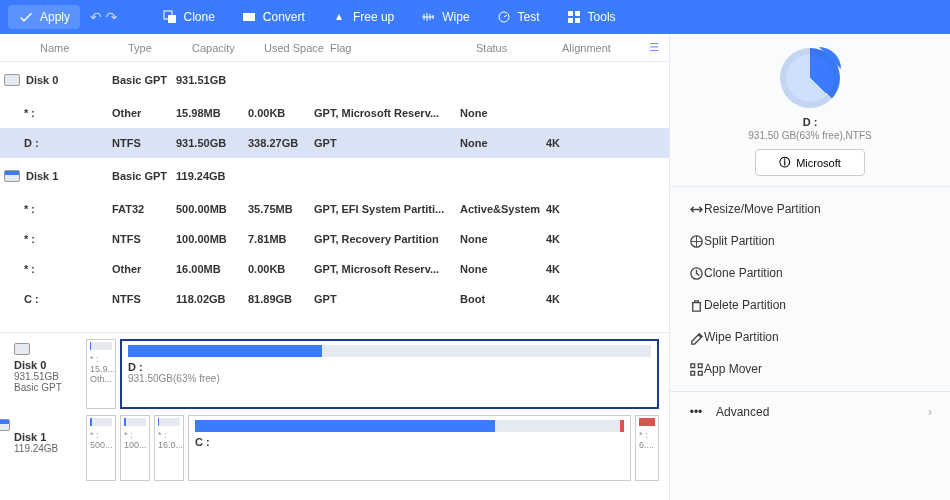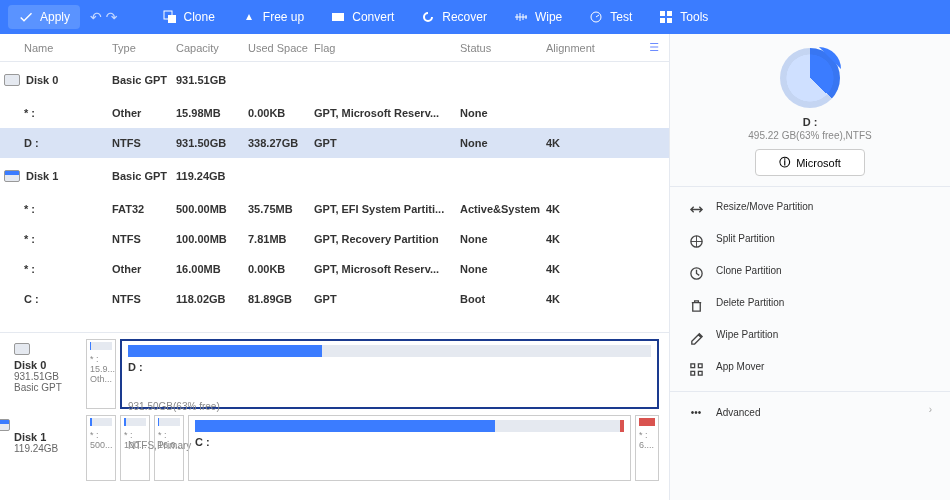--- a/index.html
+++ b/index.html
@@ -10,21 +10,21 @@
 .tbtn.apply { background:#5a93ff; }
 .ticon { width:16px; height:16px; display:inline-flex; align-items:center; justify-content:center; }
 .ticon svg { width:16px; height:16px; fill:#fff; }
 .undo-redo { display:flex; gap:4px; margin-left:4px; }
 .undo-redo span { opacity:.7; font-size:14px; cursor:pointer; }
 
 .main { display:flex; height:468px; }
 .left { width:670px; display:flex; flex-direction:column; border-right:1px solid #e5e9f0; }
 .right { flex:1; background:#fafbfc; display:flex; flex-direction:column; }
 
-.grid-head { display:flex; height:28px; align-items:center; border-bottom:1px solid #e5e9f0; padding-left:24px; color:#888; font-size:11px; }
+.grid-head { display:flex; height:28px; align-items:center; border-bottom:1px solid #e5e9f0; padding-left:40px; color:#888; font-size:11px; }
 .grid-head > div, .grow > div { flex-shrink:0; }
 .c-name { width:88px; } .c-type { width:64px; } .c-cap { width:72px; } .c-used { width:66px; }
 .c-flag { width:146px; } .c-stat { width:86px; } .c-align { width:80px; }
 .view-btn { margin-left:auto; margin-right:10px; color:#6d8cff; cursor:pointer; }
 
 .grid-body { flex:1; overflow:hidden; }
 .grow { display:flex; align-items:center; height:30px; padding-left:24px; font-size:11px; color:#333; font-weight:600; }
 .grow.disk { height:36px; }
 .grow.sel { background:#d9e3f5; }
 .diskicon { width:16px; height:12px; background:#e5e9f0; border:1px solid #999; border-radius:2px; margin-right:6px; margin-left:-20px; position:relative; }
@@ -35,35 +35,35 @@
 .drow { display:flex; gap:4px; align-items:stretch; }
 .dlabel { width:72px; padding:4px; font-size:10px; color:#666; }
 .dlabel .dn { color:#333; font-weight:600; font-size:11px; }
 .dmini { width:30px; border:1px solid #ccc; padding:2px 3px; font-size:9px; color:#888; overflow:hidden; }
 .dbig { flex:1; border:2px solid #1a3a8f; padding:4px 6px; position:relative; }
 .dbig.thin { border:1px solid #ccc; }
 .dbar { height:12px; background:#e5e9f0; position:relative; margin-bottom:4px; }
 .dbar-f { height:100%; background:#3b7cff; }
 .dbar-r { position:absolute; right:0; top:0; width:4px; height:100%; background:#d9534f; }
 .dbig .t1 { font-size:11px; color:#333; font-weight:600; }
-.dbig .t2 { font-size:10px; color:#888;margin-top:28px; }
+.dbig .t2 { font-size:10px; color:#888; }
 .drow2 { height:70px; }
 .drow2 .dlabel { align-self:flex-start; }
 .drow2 .dlabel .diskicon { margin:0 0 4px 0; }
 .drow3 { height:66px; }
 
 .pie { width:60px; height:60px; border-radius:50%; background:conic-gradient(#3b7cff 0 37%,#cfe0ff 37% 100%); margin:14px auto 8px; position:relative; }
 .pie::before { content:''; position:absolute; width:60px; height:60px; border-radius:50%; background:radial-gradient(circle at 50% 50%, transparent 55%, rgba(0,0,0,.05) 56%); }
 .pie-slice { position:absolute; width:22px; height:22px; background:#3b7cff; top:3px; right:3px; border-radius:0 30px 0 0; transform:translate(4px,-4px); clip-path:polygon(0 0,100% 0,100% 100%); }
 .rlabel { text-align:center; font-size:11px; font-weight:600; }
 .rsub { text-align:center; font-size:10px; color:#888; margin:2px 0 8px; }
 .prop-btn { display:flex; align-items:center; gap:6px; width:110px; margin:0 auto 10px; padding:5px 10px; border:1px solid #ccc; border-radius:4px; background:#fff; cursor:pointer; font-size:11px; justify-content:center; }
 
 .ops { border-top:1px solid #e5e9f0; padding:6px 0; }
-.oprow { display:flex; align-items:flex-start; gap:12px; padding:8px 18px; font-size:10px; cursor:pointer; }
+.oprow { display:flex; align-items:center; padding:8px 18px; font-size:12px; cursor:pointer; }
 .opicon { width:16px; height:16px; display:inline-flex; align-items:center; justify-content:center; }
 .opicon svg { width:15px; height:15px; stroke:#444; fill:none; stroke-width:1.4; }
 .oprow.adv { justify-content:space-between; border-top:1px solid #e5e9f0; margin-top:6px; padding-top:12px; }
 .oprow.adv .chev { color:#aaa; }
 </style>
 </head>
 <body>
 
 <div class="toolbar">
   <div class="tbtn apply">
@@ -84,40 +84,32 @@
         <svg viewBox="0 0 16 16">
           <rect x="2" y="2" width="8" height="8" fill="none" stroke="#fff"></rect>
           <rect x="6" y="6" width="8" height="8"></rect>
         </svg>
       </span>
       <span>Clone</span>
     </div>
   <div class="tbtn">
       <span class="ticon">
         <svg viewBox="0 0 16 16">
+          <rect x="2" y="4" width="12" height="8"></rect>
+        </svg>
+      </span>
+      <span>Convert</span>
+    </div>
+  <div class="tbtn">
+      <span class="ticon">
+        <svg viewBox="0 0 16 16">
           <path d="M3 13h10M5 11l3-6 3 6z"></path>
         </svg>
       </span>
       <span>Free up</span>
-    </div>
-  <div class="tbtn">
-      <span class="ticon">
-        <svg viewBox="0 0 16 16">
-          <rect x="2" y="4" width="12" height="8"></rect>
-        </svg>
-      </span>
-      <span>Convert</span>
-    </div>
-  <div class="tbtn">
-      <span class="ticon">
-        <svg viewBox="0 0 16 16">
-          <path d="M8 3a5 5 0 105 5h-2a3 3 0 11-3-3V3z"></path>
-        </svg>
-      </span>
-      <span>Recover</span>
     </div>
   <div class="tbtn">
       <span class="ticon">
         <svg viewBox="0 0 16 16">
           <path d="M2 8h12M4 5v6M7 4v8M10 5v6M13 6v4" stroke="#fff" fill="none"></path>
         </svg>
       </span>
       <span>Wipe</span>
     </div>
   <div class="tbtn">
@@ -262,21 +254,20 @@
           <div>* :</div>
           <div>15.9...</div>
           <div>Oth...</div>
         </div>
         <div class="dbig">
           <div class="dbar">
               <div class="dbar-f" style="width:37%"></div>
             </div>
           <div class="t1">D :</div>
           <div class="t2">931.50GB(63% free)</div>
-          <div class="t2">NTFS,Primary</div>
         </div>
       </div>
       <div class="drow drow3">
         <div class="dlabel">
           <div class="diskicon blue"></div>
           <div class="dn">Disk 1</div>
           <div>119.24GB</div>
         </div>
         <div class="dmini">
             <div class="dbar" style="height:8px">
@@ -315,21 +306,21 @@
     </div>
   </div>
 
   <div class="right">
     <div style="position:relative">
       <div class="pie">
           <div class="pie-slice"></div>
         </div>
     </div>
     <div class="rlabel">D :</div>
-    <div class="rsub">495.22 GB(63% free),NTFS</div>
+    <div class="rsub">931.50 GB(63% free),NTFS</div>
     <button class="prop-btn">
       <span style="font-weight:bold">ⓘ</span>
       <span>Microsoft</span>
     </button>
     <div class="ops" id="ops">
         <div class="oprow">
           <span class="opicon">
             <svg viewBox="0 0 16 16">
               <path d="M2 8h12M5 5l-3 3 3 3M11 5l3 3-3 3"></path>
             </svg>

